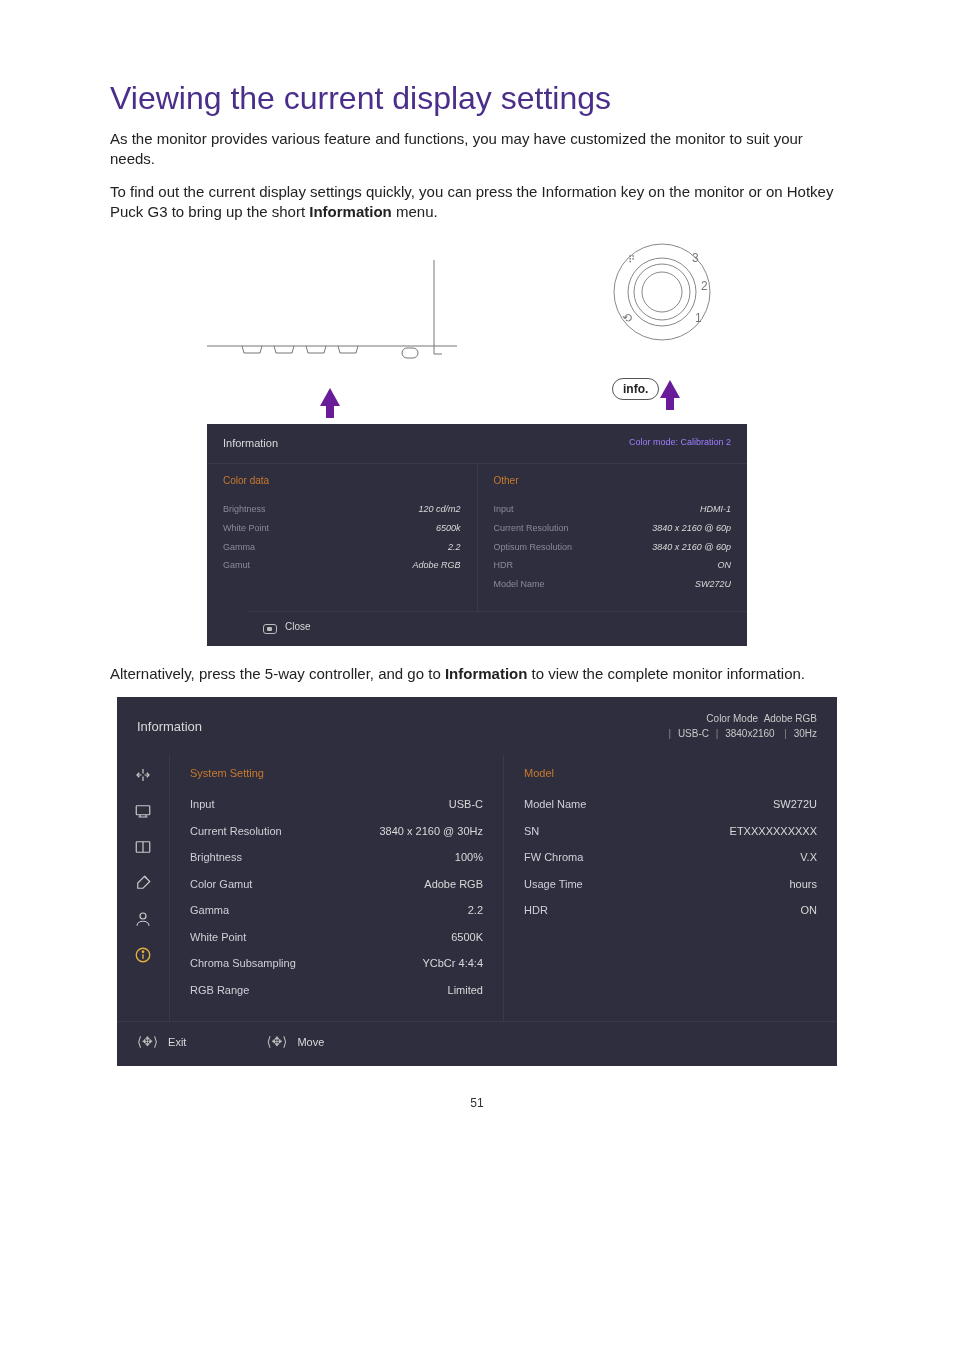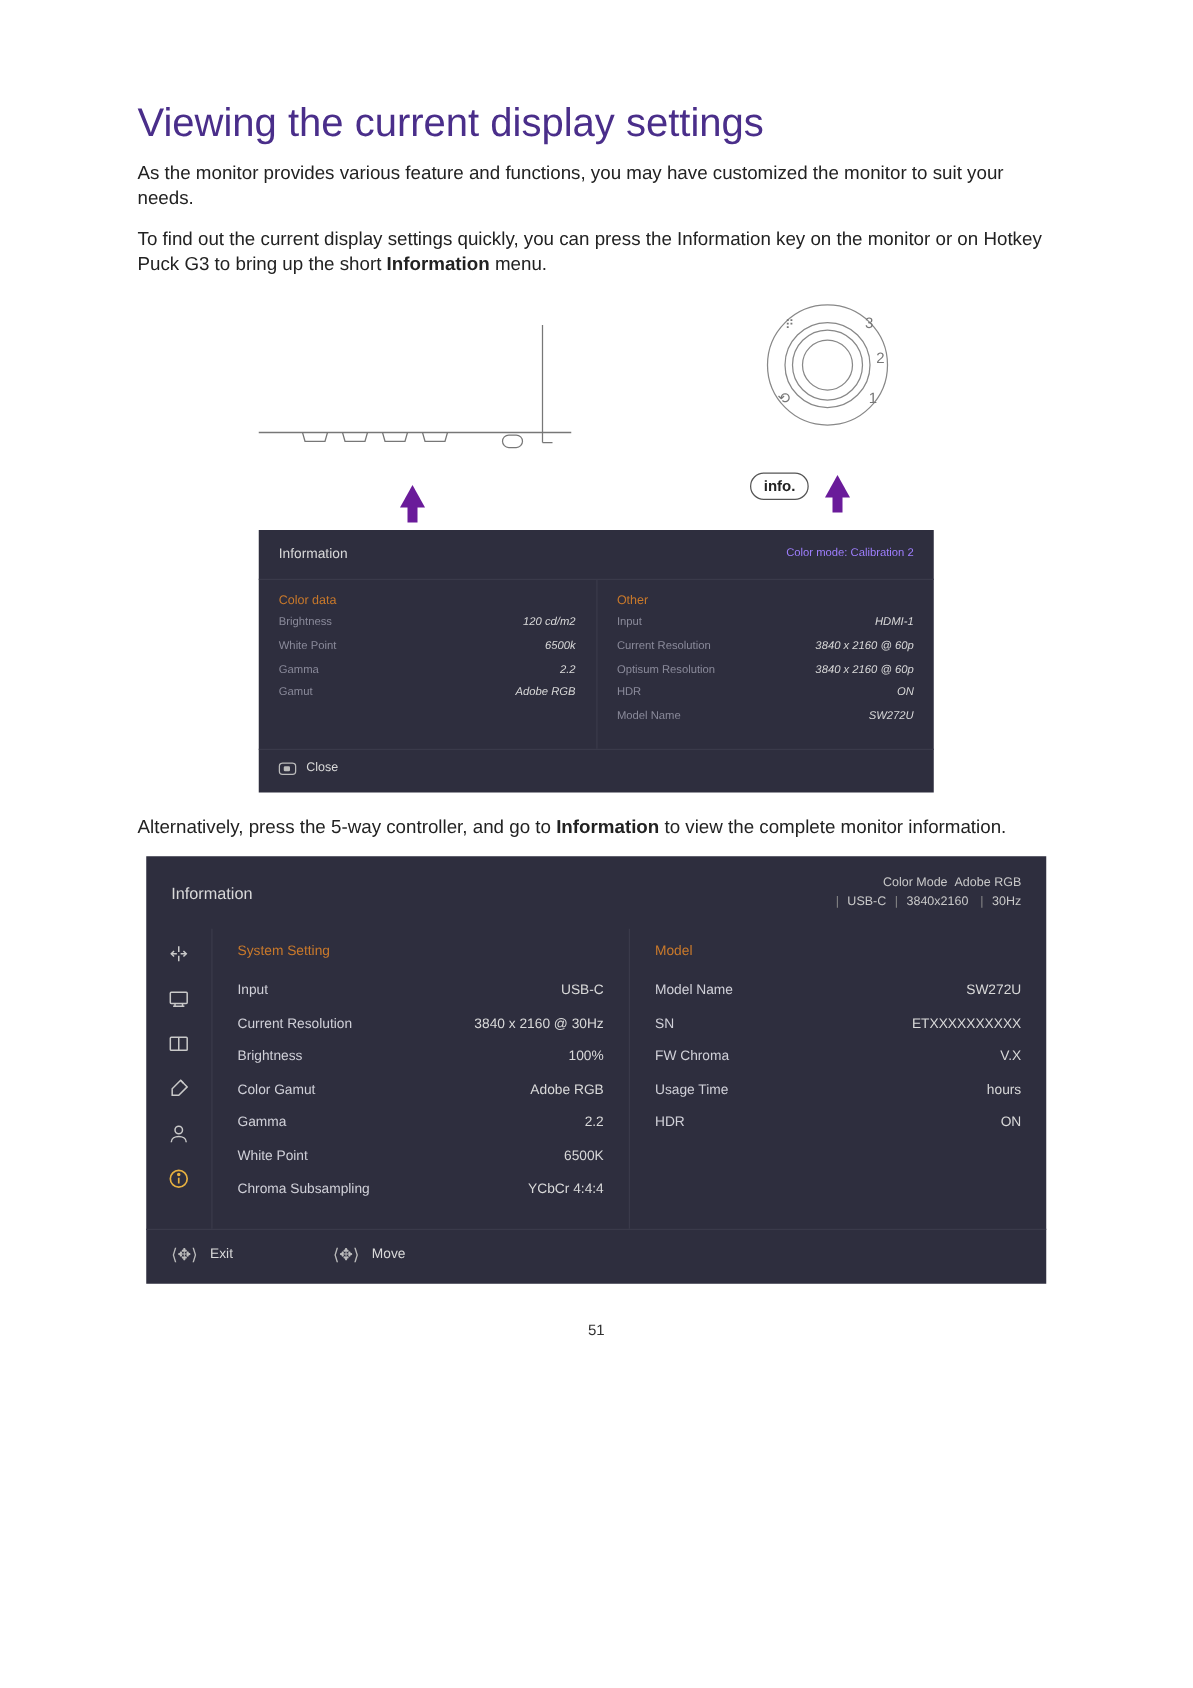--- a/index.html
+++ b/index.html
@@ -81,38 +81,39 @@
     display: flex;
   }
   .osd1-col {
     flex: 1;
     padding: 10px 16px 18px 16px;
   }
   .osd1-col + .osd1-col { border-left: 1px solid #3a3a4a; }
   .osd1-section-title {
     color: #c9792b;
     font-size: 10px;
-    margin-bottom: 0;
+    margin-bottom: 12px;
   }
   .osd1-row {
     display: flex;
     justify-content: space-between;
     padding: 3px 0;
     font-size: 9px;
   }
   .osd1-row .lbl { color: #8a8a9a; }
   .osd1-row .val { color: #d9d9d9; font-style: italic; }
   .osd1-footer {
     padding: 8px 16px 12px 16px;
     display: flex;
-    align-items: center;
+    align-items: flex-end;
     gap: 8px;
     border-top: 1px solid #3a3a4a;
     font-size: 10px;
     color: #d9d9d9;
+    margin-left: 40px;
   }
   .osd1-close-icon {
     width: 14px; height: 10px;
     border: 1.2px solid #bbb;
     border-radius: 3px;
     position: relative;
   }
   .osd1-close-icon::after {
     content: '';
     position: absolute;
@@ -234,21 +235,21 @@
         <circle cx="60" cy="56" r="20" fill="none" stroke="#888"></circle>
         <text x="90" y="26" font-size="12" fill="#777">3</text>
         <text x="99" y="54" font-size="12" fill="#777">2</text>
         <text x="93" y="86" font-size="12" fill="#777">1</text>
         <text x="26" y="27" font-size="10" fill="#777">⠟</text>
         <text x="20" y="86" font-size="12" fill="#777">⟲</text>
       </svg>
       <div style="position:absolute;left:78px;bottom:8px;">
         <div class="arrow-up"></div>
       </div>
-      <div class="info-bubble" style="left:18px;bottom:6px;">info.</div>
+      <div class="info-bubble" style="left:30px;bottom:6px;">info.</div>
     </div>
   </div>
 
   <div class="osd1">
     <div class="osd1-header">
       <div class="osd1-title">Information</div>
       <div class="osd1-mode">Color mode: Calibration 2</div>
     </div>
     <div class="osd1-body">
       <div class="osd1-col">
@@ -376,20 +377,24 @@
               <span class="val">2.2</span>
             </div>
           <div class="osd2-row">
               <span class="lbl">White Point</span>
               <span class="val">6500K</span>
             </div>
           <div class="osd2-row">
               <span class="lbl">Chroma Subsampling</span>
               <span class="val">YCbCr 4:4:4</span>
             </div>
+          <div class="osd2-row">
+              <span class="lbl">RGB Range</span>
+              <span class="val">Limited</span>
+            </div>
         </div>
         <div class="osd2-col">
           <div class="osd2-section-title">Model</div>
           <div class="osd2-row">
               <span class="lbl">Model Name</span>
               <span class="val">SW272U</span>
             </div>
           <div class="osd2-row">
               <span class="lbl">SN</span>
               <span class="val">ETXXXXXXXXXX</span>

